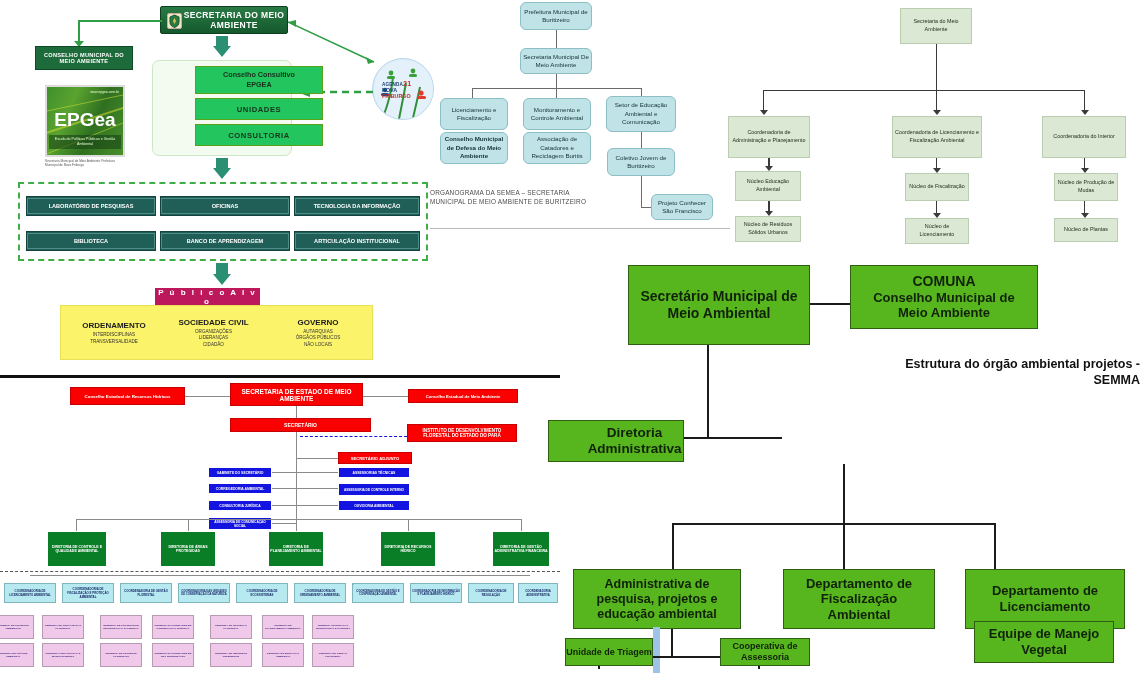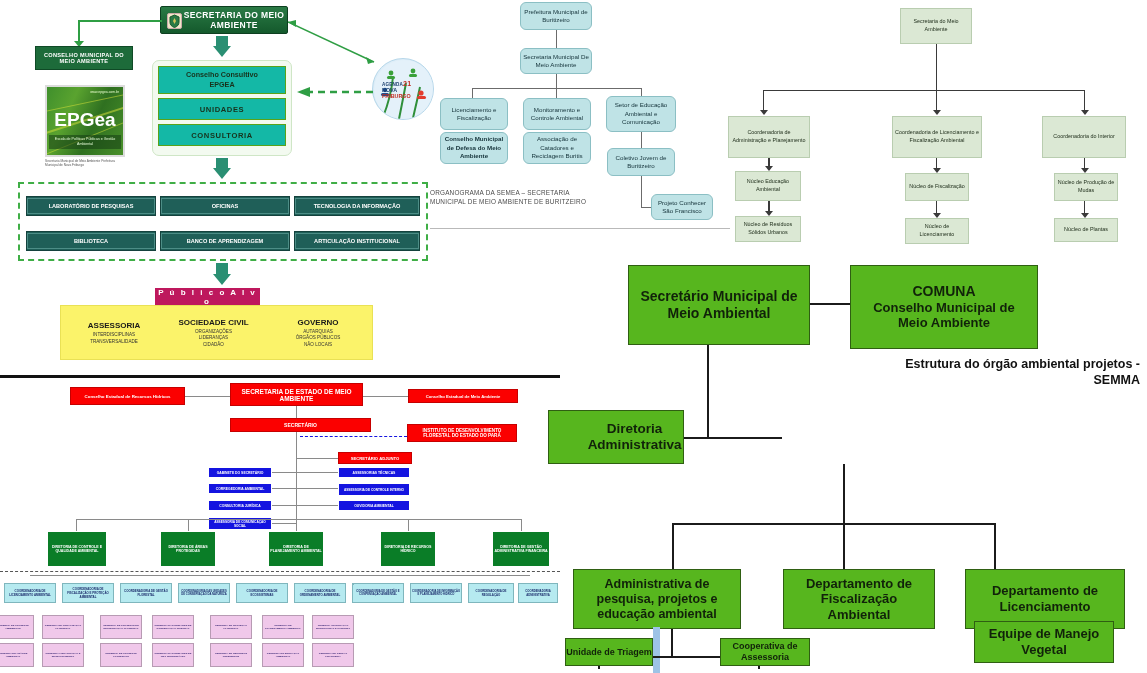--- a/index.html
+++ b/index.html
@@ -6,21 +6,21 @@
   body{width:1147px;height:673px;position:relative;overflow:hidden;
        font-family:"Liberation Sans",sans-serif;color:#222;}
   .abs{position:absolute;box-sizing:border-box;}
   .ctr{display:flex;align-items:center;justify-content:center;text-align:center;}
 
   
   .a-dark{background:#1d6b3a;border:1px solid #0f4a26;color:#fff;font-weight:bold;
           letter-spacing:.3px;}
   .a-head{background:linear-gradient(#2a7a45,#14592c);border:1px solid #0d3f20;color:#fff;
           font-weight:bold;font-size:8.5px;letter-spacing:.4px;}
-  .a-lime{background:#14b8a6;border:1px solid #5aa318;color:#18321c;font-weight:bold;}
+  .a-lime{background:#22c55e;border:1px solid #5aa318;color:#18321c;font-weight:bold;margin-left:37px;}
   .a-teal{background:#1f5f58;border:1px solid #14423d;color:#ffffff;font-weight:bold;}
   .a-teal i{display:block;border:1px solid #4c8d86;padding:4px 2px;font-style:normal;}
   .dashbox{border:2px dashed #3fae46;}
   .arrow-dn{width:0;height:0;border-left:9px solid transparent;border-right:9px solid transparent;
             border-top:11px solid #2a8f73;}
   .arrow-stem{background:#2a8f73;}
   .line-g{background:#2f9e44;}
   .yellowbox{background:#fbf36a;border:1px solid #e9e155;}
   .pub-alvo{background:#be185d;color:#fff;font-weight:bold;letter-spacing:2px;}
   .epgea-logo{background:#2f7d2f;border:2px solid #dcdcdc;overflow:hidden;}
@@ -182,21 +182,21 @@
 
   <div class="abs arrow-stem" style="left:216px;top:263px;width:12px;height:12px;"></div>
   <div class="abs arrow-dn" style="left:213px;top:274px;"></div>
 
   <div class="abs pub-alvo ctr" style="left:155px;top:288px;width:105px;height:17px;font-size:8px;">
     <span>P ú b l i c o   A l v o</span>
   </div>
 
   <div class="abs yellowbox" style="left:60px;top:305px;width:313px;height:55px;"></div>
   <div class="abs ctr" style="left:64px;top:312px;width:100px;height:42px;flex-direction:column;">
-    <div style="font-size:8px;font-weight:bold;color:#1a1a1a;">ASSESSORIA</div>
+    <div style="font-size:8px;font-weight:bold;color:#1a1a1a;">ORDENAMENTO</div>
     <div style="white-space:pre-line;font-size:4.6px;color:#333;line-height:1.35;margin-top:2px;">INTERDISCIPLINAS
 TRANSVERSALIDADE</div>
   </div>
   <div class="abs ctr" style="left:161px;top:312px;width:105px;height:42px;flex-direction:column;">
     <div style="font-size:8px;font-weight:bold;color:#1a1a1a;">SOCIEDADE CIVIL</div>
     <div style="white-space:pre-line;font-size:4.6px;color:#333;line-height:1.35;margin-top:2px;">ORGANIZAÇÕES
 LIDERANÇAS
 CIDADÃO</div>
   </div>
   <div class="abs ctr" style="left:268px;top:312px;width:100px;height:42px;flex-direction:column;">
@@ -308,31 +308,31 @@
   <div class="abs c-box ctr" style="left:344px;top:218px;width:64px;height:24px;padding:2px;">
     <span>Núcleo de Plantas</span>
     </div>
 </div>
 
 <div class="abs" style="left:540px;top:255px;width:607px;height:418px;">
   <div class="abs d-box ctr" style="left:88px;top:10px;width:182px;height:80px;font-size:14px;">
     <span style="padding:0 8px;">Secretário Municipal de Meio Ambiental</span>
     </div>
   <div class="abs d-line" style="left:270px;top:48px;width:40px;height:2px;"></div>
-  <div class="abs d-box ctr" style="left:310px;top:10px;width:188px;height:84px;flex-direction:column;align-items:center;">
+  <div class="abs d-box ctr" style="left:310px;top:10px;width:188px;height:64px;flex-direction:column;align-items:center;">
     <div style="font-size:14px;">COMUNA</div>
     <div style="font-size:13px;padding:0 8px;">Conselho Municipal de Meio Ambiente</div>
   </div>
 
   <div class="abs d-cap" style="left:330px;top:102px;width:270px;">Estrutura do órgão ambiental projetos -SEMMA</div>
 
   <div class="abs d-line" style="left:167px;top:90px;width:2px;height:93px;"></div>
   <div class="abs d-line" style="left:126px;top:182px;width:116px;height:2.4px;"></div>
 
-  <div class="abs d-box ctr" style="left:8px;top:155px;width:136px;height:54px;font-size:13.5px;padding-left:37px;">
+  <div class="abs d-box ctr" style="left:8px;top:165px;width:136px;height:42px;font-size:13.5px;padding-left:37px;">
     <span style="padding:0 6px;">Diretoria Administrativa</span>
     </div>
 
   <div class="abs d-line" style="left:303px;top:209px;width:2px;height:60px;"></div>
   <div class="abs d-line" style="left:132px;top:268px;width:324px;height:2.4px;"></div>
   <div class="abs d-line" style="left:132px;top:268px;width:2.4px;height:50px;"></div>
   <div class="abs d-line" style="left:303px;top:268px;width:2px;height:50px;"></div>
   <div class="abs d-line" style="left:454px;top:268px;width:2.4px;height:50px;"></div>
 
   <div class="abs d-box ctr" style="left:33px;top:314px;width:168px;height:60px;font-size:12.5px;">

